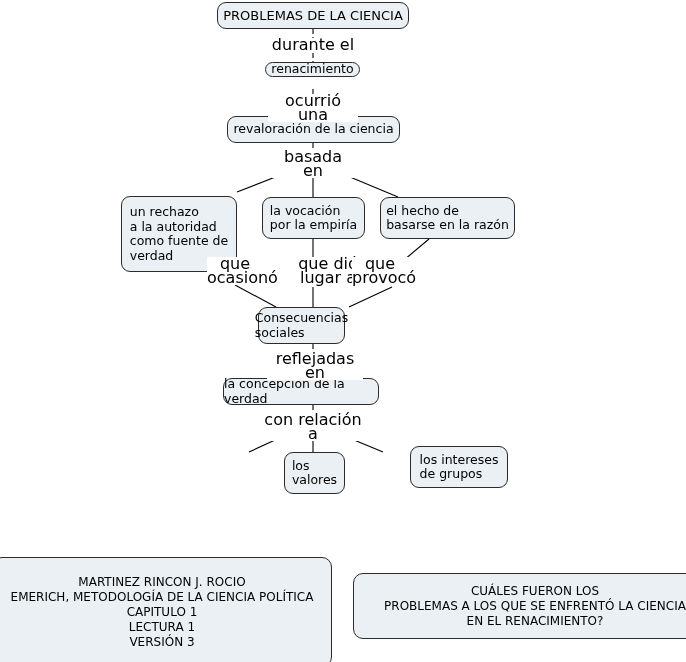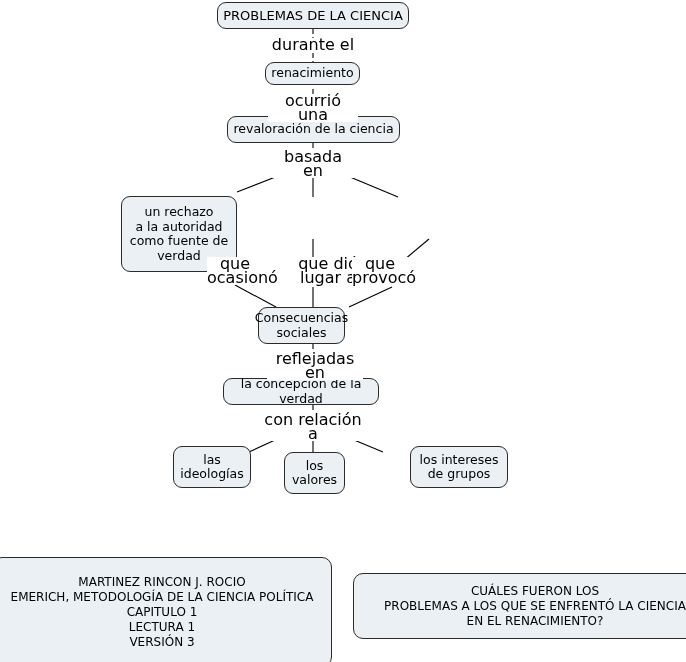--- a/index.html
+++ b/index.html
@@ -15,21 +15,21 @@
 
   .node{
     position:absolute;
     box-sizing:border-box;
     background:#eaf0f3;
     border:1.4px solid #2b2b2b;
     border-radius:9px;
     display:flex;
     align-items:center;
     justify-content:center;
-    text-align:center;
+    text-align:left;
     color:#000;
     font-size:12.5px;
     line-height:14.5px;
     white-space:pre-line;
     z-index:3;
   }
   .node.big{font-size:13px;line-height:15px;}
 
   .linklabel{
     position:absolute;
@@ -93,31 +93,33 @@
 
       <line x1="313" y1="405" x2="313" y2="414" stroke-dasharray="5 3"></line>
 
       <line x1="297" y1="430" x2="249" y2="452"></line>
       <line x1="313" y1="430" x2="313" y2="452"></line>
       <line x1="330" y1="430" x2="383" y2="452"></line>
     </g>
   </svg>
 
   <div class="node big" style="left: 217px; top: 2px; width: 192px; height: 27px;">PROBLEMAS DE LA CIENCIA</div>
-  <div class="node" style="left: 265px; top: 62px; width: 95px; height: 23px;">renacimiento</div>
+  <div class="node" style="left: 265px; top: 62px; width: 95px; height: 15px;">renacimiento</div>
   <div class="node" style="left: 227px; top: 116px; width: 173px; height: 27px;">revaloración de la ciencia</div>
   <div class="node" style="left: 121px; top: 172px; width: 116px; height: 76px; margin-top: 24px;">un rechazo
 a la autoridad
 como fuente de
 verdad</div>
+  <div class="node" style="left: 262px; top: 197px; width: 103px; height: 42px;">la vocación
+por la empiría</div>
+  <div class="node" style="left: 380px; top: 197px; width: 135px; height: 42px;">el hecho de
+basarse en la razón</div>
   <div class="node" style="left: 258px; top: 307px; width: 87px; height: 37px;">Consecuencias
 sociales</div>
   <div class="node" style="left: 223px; top: 378px; width: 156px; height: 27px;">la concepción de la verdad</div>
-  <div class="node" style="left: 173px; top: 446px; width: 78px; height: 42px;">las
-ideologías</div>
   <div class="node" style="left: 284px; top: 452px; width: 61px; height: 42px;">los
 valores</div>
   <div class="node" style="left: 370px; top: 446px; width: 98px; height: 42px; margin-left: 40px;">los intereses
 de grupos</div>
 
   <div class="linklabel" style="left: 271px; top: 38px; width: 84px;">durante el</div>
   <div class="linklabel" style="left: 268px; top: 94px; width: 90px;">ocurrió una</div>
   <div class="linklabel" style="left: 272px; top: 150px; width: 82px;">basada en</div>
   <div class="linklabel" style="left: 207px; top: 257px; width: 56px;">que
 ocasionó</div>

